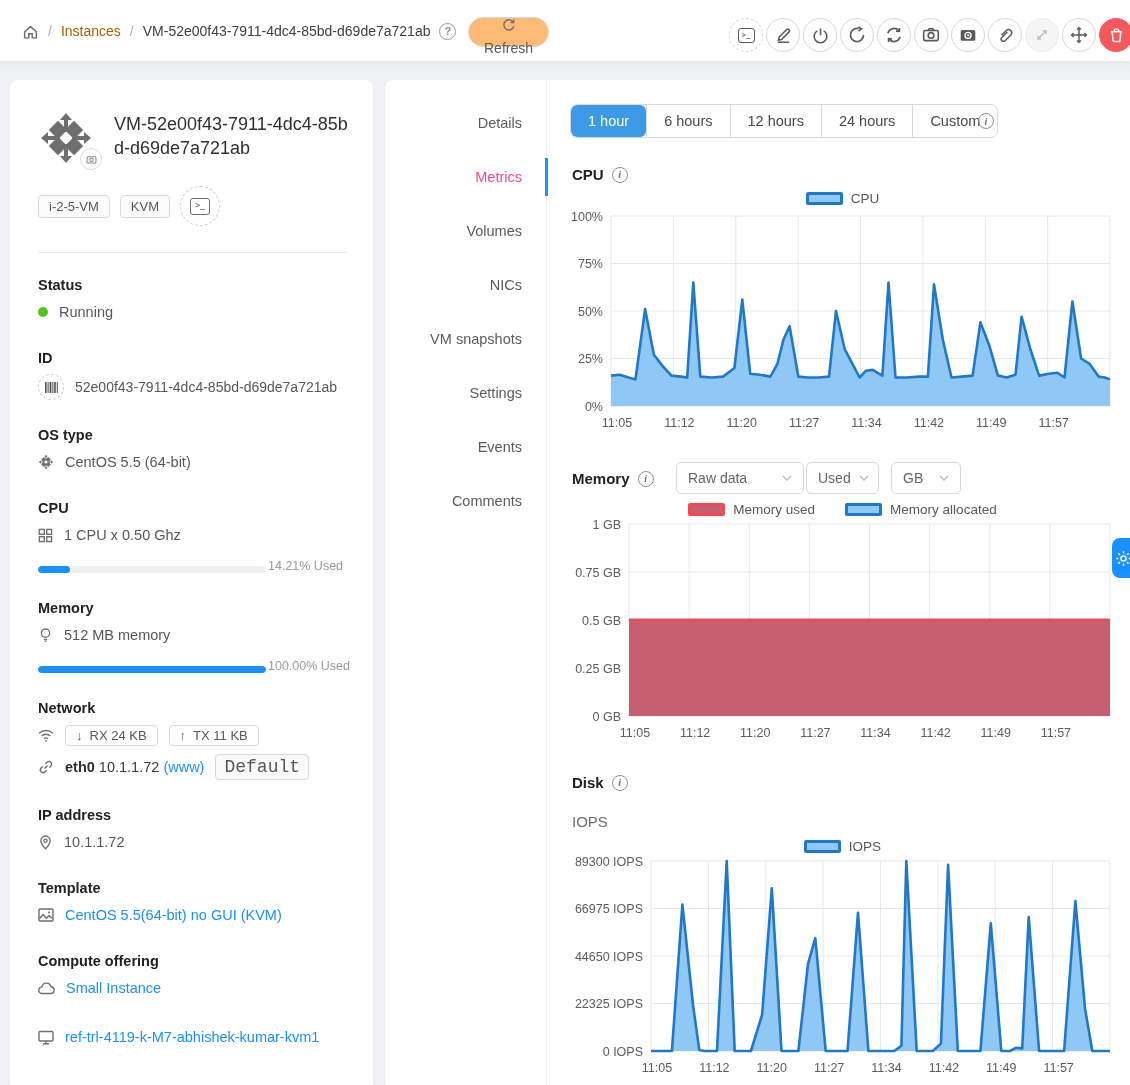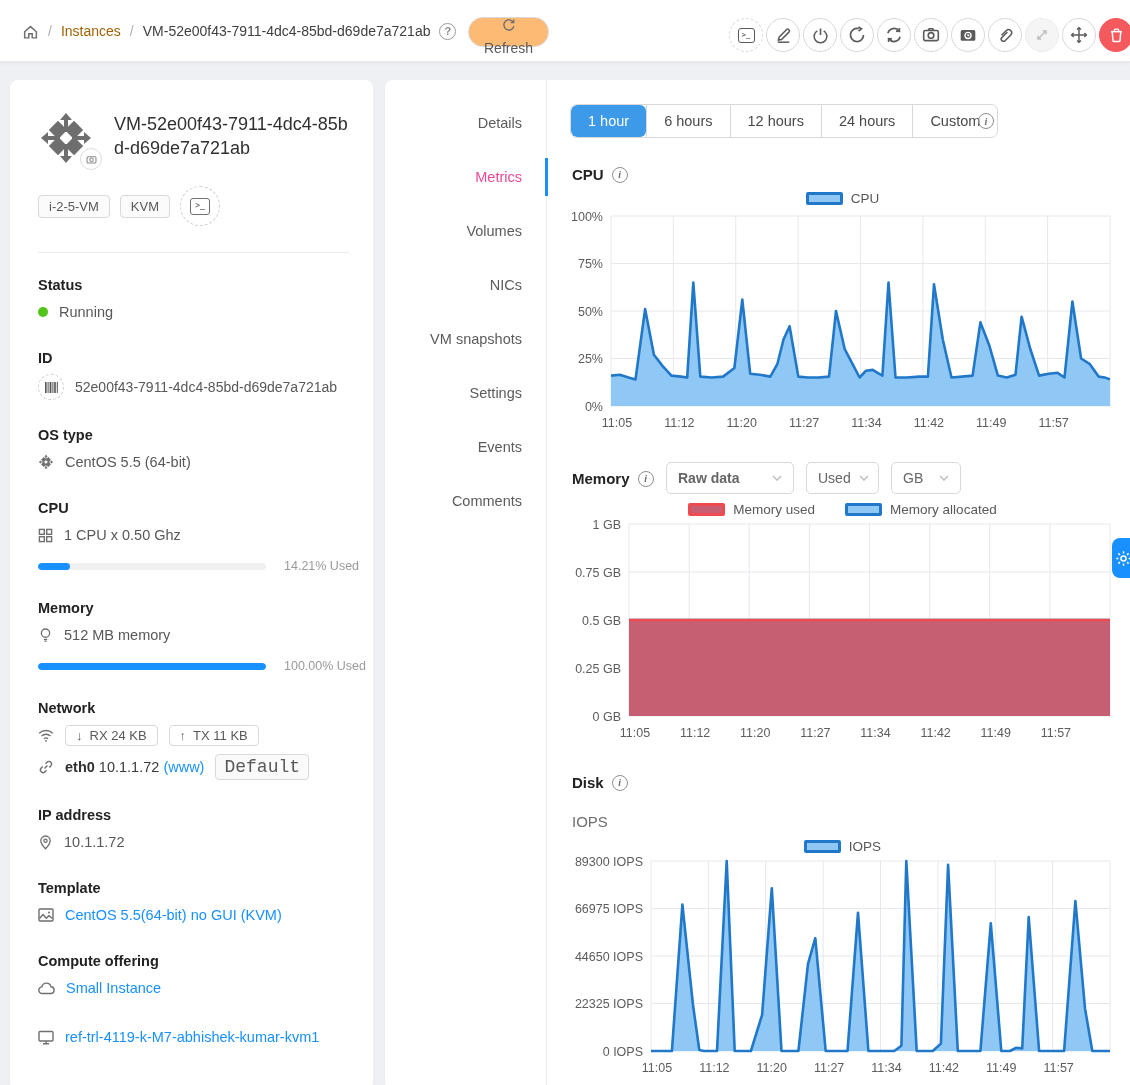--- a/index.html
+++ b/index.html
@@ -49,21 +49,21 @@
   .divider { border-top:1px solid #ebebeb; margin:26px 0 24px 0; }
 
   .sec { margin-bottom:27px; }
   .sec .lbl { font-weight:700; font-size:14.5px; color:#222; margin-bottom:8px; }
   .sec .row { display:flex; align-items:center; gap:11px; color:#585858; font-size:14.5px; min-height:22px; }
   .sec .row + .row { margin-top:8px; }
   .icn { color:#6f6f6f; flex:none; display:inline-flex; }
   .dot { width:10px; height:10px; border-radius:50%; background:#52c41a; }
   .id-circ { width:26px; height:26px; border:1px dashed #cfcfcf; border-radius:50%;
              display:flex; align-items:center; justify-content:center; color:#555; }
-  .progress-row { display:flex; align-items:center; gap:18px; margin-top:13px; }
+  .progress-row { display:flex; align-items:flex-end; gap:2px; margin-top:13px; }
   .ptrack { width:228px; height:7px; background:#f0f0f0; border-radius:4px; overflow:hidden; flex:none; }
   .pfill { height:100%; background:#1890ff; border-radius:4px; }
   .pct { color:#9a9a9a; font-size:12.5px; white-space:nowrap; }
   .net-chip { border:1px solid #d9d9d9; background:#fff; border-radius:4px; padding:2px 10px; font-size:13px;
               color:#595959; display:inline-flex; gap:7px; align-items:center; }
   .arrow-g { color:#595959; font-size:13px; }
   .bold-dark { color:#2f2f2f; font-weight:700; }
   .link { color:#1890ff; cursor:pointer; }
   .badge-chip { border:1px solid #d9d9d9; background:#fafafa; border-radius:4px; padding:2px 8px; font-size:18px; color:#595959;font-family:Liberation Mono, monospace; }
 
@@ -485,21 +485,21 @@
         <text x="483.625" y="219" text-anchor="middle" font-size="12.5" fill="#5c5c5c">11:57</text>
         <path d="M41,198 L41.0,167.6 L49.8,166.7 L58.5,169.5 L65.5,171.4 L75.1,101.1 L83.9,146.7 L92.7,158.1 L101.4,167.6 L111.0,168.6 L117.2,169.5 L123.3,74.5 L130.3,168.6 L141.7,169.5 L153.1,168.6 L164.4,160.0 L172.3,91.6 L180.2,165.7 L189.8,166.7 L200.3,168.6 L207.3,156.2 L213.5,131.5 L219.6,118.2 L228.3,168.6 L238.0,169.5 L248.5,169.5 L259.0,168.6 L266.0,103.0 L274.7,141.0 L282.6,156.2 L289.6,169.5 L295.8,162.8 L302.8,161.9 L308.9,165.7 L312.4,167.6 L318.5,74.5 L325.5,169.5 L336.9,169.5 L349.2,168.6 L357.9,168.6 L364.0,76.4 L372.8,131.5 L381.5,169.5 L392.1,168.6 L402.6,167.6 L410.4,114.4 L419.2,137.2 L427.9,167.6 L436.7,169.5 L445.5,166.7 L451.6,108.7 L460.3,141.0 L469.1,167.6 L478.7,165.7 L487.5,164.8 L494.5,169.5 L502.4,93.5 L511.1,150.5 L519.9,156.2 L528.6,168.6 L534.7,169.5 L540.0,171.4 L540,198 Z" fill="#8fc7f5" stroke="none"></path>
         <path d="M41.0,167.6 L49.8,166.7 L58.5,169.5 L65.5,171.4 L75.1,101.1 L83.9,146.7 L92.7,158.1 L101.4,167.6 L111.0,168.6 L117.2,169.5 L123.3,74.5 L130.3,168.6 L141.7,169.5 L153.1,168.6 L164.4,160.0 L172.3,91.6 L180.2,165.7 L189.8,166.7 L200.3,168.6 L207.3,156.2 L213.5,131.5 L219.6,118.2 L228.3,168.6 L238.0,169.5 L248.5,169.5 L259.0,168.6 L266.0,103.0 L274.7,141.0 L282.6,156.2 L289.6,169.5 L295.8,162.8 L302.8,161.9 L308.9,165.7 L312.4,167.6 L318.5,74.5 L325.5,169.5 L336.9,169.5 L349.2,168.6 L357.9,168.6 L364.0,76.4 L372.8,131.5 L381.5,169.5 L392.1,168.6 L402.6,167.6 L410.4,114.4 L419.2,137.2 L427.9,167.6 L436.7,169.5 L445.5,166.7 L451.6,108.7 L460.3,141.0 L469.1,167.6 L478.7,165.7 L487.5,164.8 L494.5,169.5 L502.4,93.5 L511.1,150.5 L519.9,156.2 L528.6,168.6 L534.7,169.5 L540.0,171.4" fill="none" stroke="#2178c9" stroke-width="2.6" stroke-linejoin="round"></path>
       </svg>
     </div>
 
   <div class="chart-title" style="left:187px;top:390px;">
     <span>Memory</span>
     <span class="info-circ">i</span>
   </div>
-  <div class="sel" style="position:absolute;left:281px;top:382px;width:128px;font-weight:bold;">
+  <div class="sel" style="position:absolute;left:291px;top:382px;width:128px;">
     <span>Raw data</span>
     <span class="chev">
         <svg width="10" height="6" viewBox="0 0 10 6" fill="none" stroke="currentColor" stroke-width="1.5">
           <path d="M1 1l4 4 4-4"></path>
         </svg>
       </span>
   </div>
   <div class="sel" style="position:absolute;left:421px;top:382px;width:73px;">
     <span>Used</span>
     <span class="chev">

